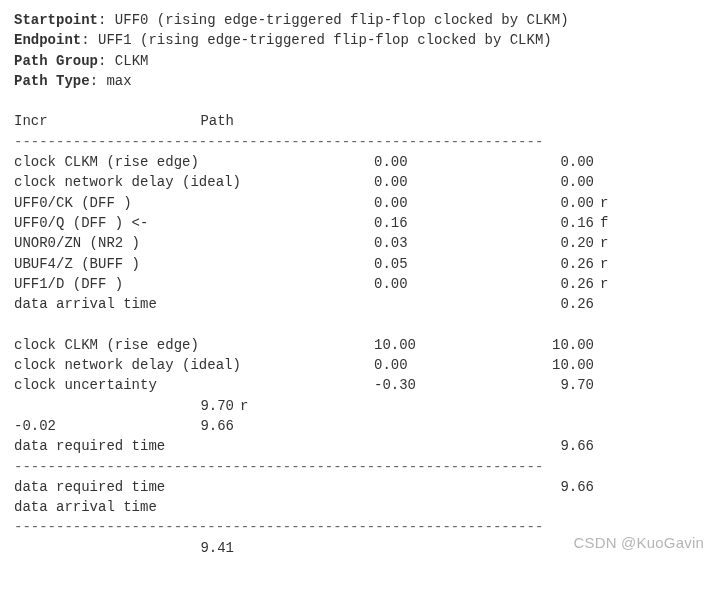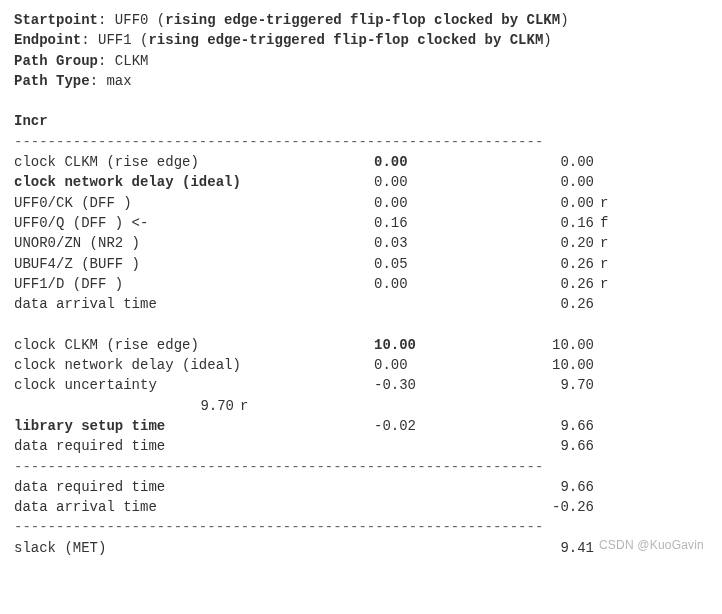--- a/index.html
+++ b/index.html
@@ -15,33 +15,33 @@
     box-sizing: border-box;
     position: relative;
   }
   .row {
     display: flex;
   }
   .col-point { width: 360px; }
   .col-incr  { width: 120px; text-align: left; }
   .col-path  { width: 100px; text-align: right; }
   .col-flag  { width: 30px;  text-align: left; padding-left: 6px; }
-  .bold { font-weight: bold; }
+  .bold { font-weight: normal; }
   .header-line .label { font-weight: bold; }
   .rule {
     color: #666;
     letter-spacing: 0;
   }
   .blank { height: 1.45em; }
   .watermark {
     position: absolute;
     right: 18px;
     bottom: 14px;
     font-family: Arial, sans-serif;
-    font-size: 12px;
+    font-size: 15px;
     color: rgba(120,120,120,0.55);
     letter-spacing: 0.2px;
     margin-left: 36px;
   }
 </style>
 </head>
 <body>
 
 <div class="header-line">
   <span class="label">Startpoint</span><span>: </span><span>UFF0</span><span> (</span><span class="bold">rising edge-triggered flip-flop clocked by CLKM</span><span>)</span>
@@ -53,20 +53,21 @@
   <span class="label">Path Group</span><span>: </span><span>CLKM</span>
 </div>
 <div class="header-line">
   <span class="label">Path Type</span><span>: </span><span>max</span>
 </div>
 
 <div class="blank"></div>
 
 <div class="row">
   <div class="col-incr bold">Incr</div>
+  <div class="col-path bold">Path</div>
   <div class="col-flag"></div>
 </div>
 
 <div class="rule">---------------------------------------------------------------</div>
 
 <div id="arrival-section">
     <div class="row">
       <div class="col-point">clock CLKM (rise edge)</div>
       <div class="col-incr bold">0.00</div>
       <div class="col-path">0.00</div>
@@ -136,21 +137,20 @@
       <div class="col-incr">-0.30</div>
       <div class="col-path">9.70</div>
       <div class="col-flag"></div>
     </div>
     <div class="row">
       <div class="col-incr"></div>
       <div class="col-path">9.70</div>
       <div class="col-flag">r</div>
     </div>
     <div class="row">
-      <div class="col-point bold">library setup time</div>
       <div class="col-incr">-0.02</div>
       <div class="col-path">9.66</div>
       <div class="col-flag"></div>
     </div>
     <div class="row">
       <div class="col-point">data required time</div>
       <div class="col-incr"></div>
       <div class="col-path">9.66</div>
       <div class="col-flag"></div>
     </div>
@@ -161,27 +161,25 @@
 <div id="summary-section">
     <div class="row">
       <div class="col-point">data required time</div>
       <div class="col-incr"></div>
       <div class="col-path">9.66</div>
       <div class="col-flag"></div>
     </div>
     <div class="row">
       <div class="col-point">data arrival time</div>
       <div class="col-incr"></div>
-      <div class="col-path">-0.26</div>
       <div class="col-flag"></div>
     </div>
   </div>
 
 <div class="rule">---------------------------------------------------------------</div>
 
 <div class="row">
-  <div class="col-point">slack (MET)</div>
   <div class="col-incr"></div>
   <div class="col-path">9.41</div>
   <div class="col-flag"></div>
 </div>
 
 <div class="watermark">CSDN @KuoGavin</div>
 
 </body></html>

